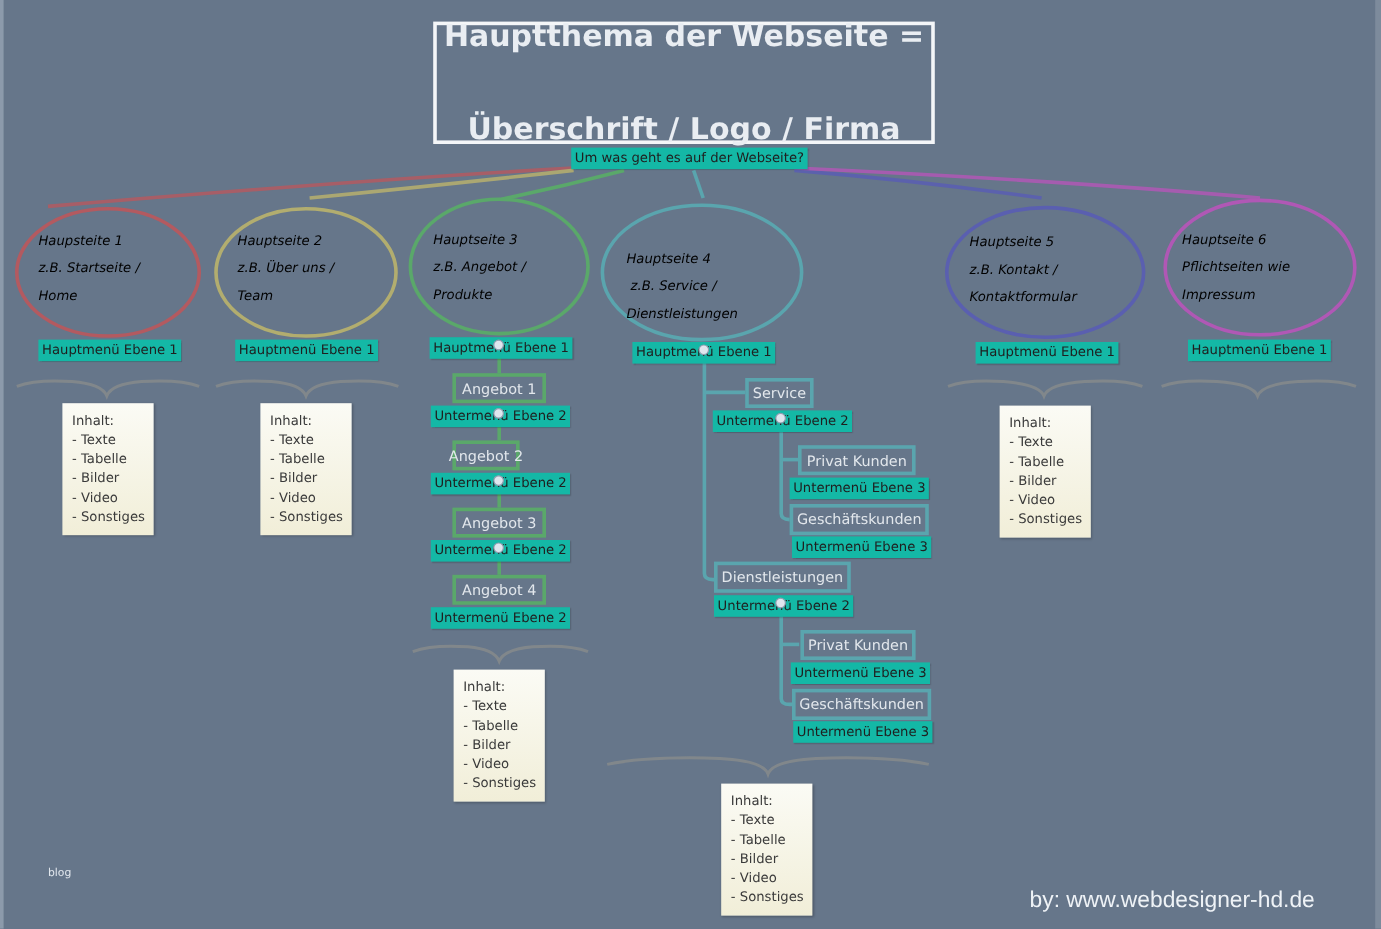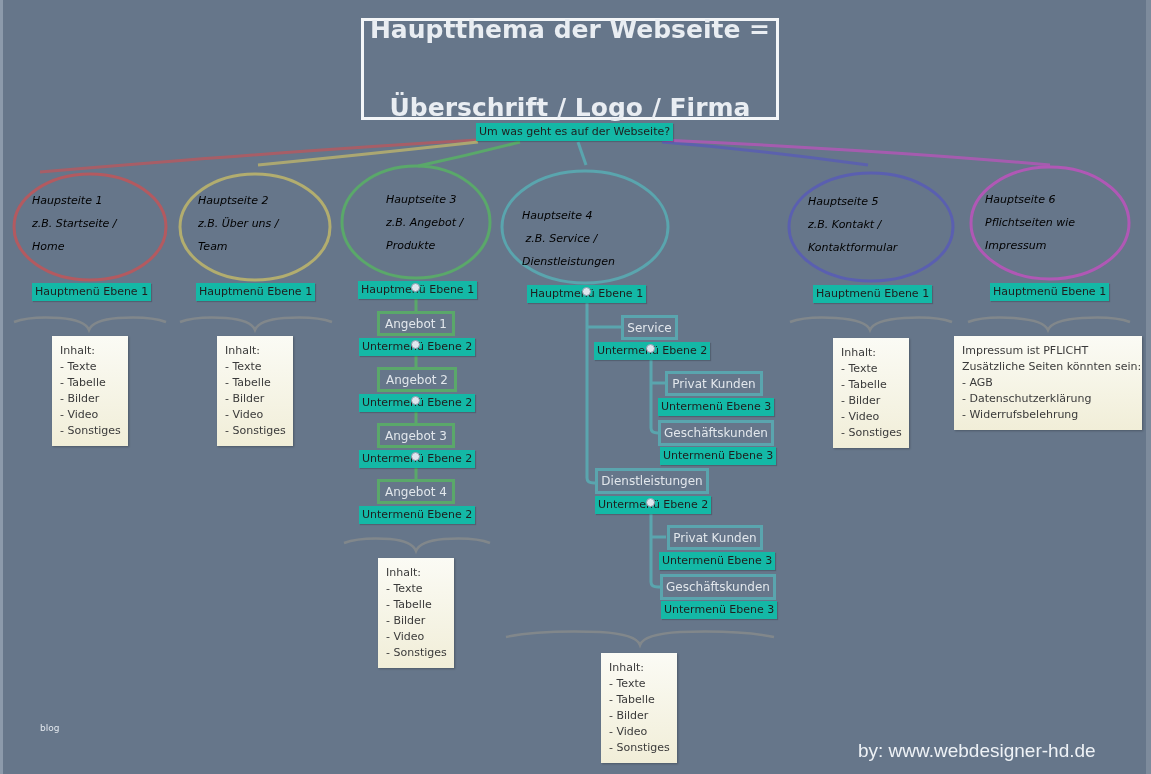--- a/index.html
+++ b/index.html
@@ -113,21 +113,21 @@
   <div class="node-text" style="left:32px; top:189px;">
     <div>Haupsteite 1</div>
     <div>z.B. Startseite /</div>
     <div>Home</div>
   </div>
   <div class="node-text" style="left:198px; top:189px;">
     <div>Hauptseite 2</div>
     <div>z.B. Über uns /</div>
     <div>Team</div>
   </div>
-  <div class="node-text" style="left:361px; top:188px;margin-left:25px;">
+  <div class="node-text" style="left:361px; top:188px;">
     <div>Hauptseite 3</div>
     <div>z.B. Angebot /</div>
     <div>Produkte</div>
   </div>
   <div class="node-text" style="left:522px; top:204px;">
     <div>Hauptseite 4</div>
     <div style="white-space:pre;"> z.B. Service /</div>
     <div>Dienstleistungen</div>
   </div>
   <div class="node-text" style="left:808px; top:190px;">
@@ -147,21 +147,21 @@
   <div class="collapse-icon" style="left:411px; top:283px;"></div>
   <div class="label" style="left:527px; top:285px;">Hauptmenü Ebene 1</div>
   <div class="collapse-icon" style="left:582px; top:287px;"></div>
   <div class="label" style="left:813px; top:285px;">Hauptmenü Ebene 1</div>
   <div class="label" style="left:990px; top:283px;">Hauptmenü Ebene 1</div>
 
   <div class="sub green" style="left:377px; top:311px; width:78px; height:25px;">Angebot 1</div>
   <div class="label" style="left:359px; top:338px;">Untermenü Ebene 2</div>
   <div class="collapse-icon" style="left:411px; top:340px;"></div>
 
-  <div class="sub green" style="left:377px; top:367px; width:80px; height:25px;">Angebot 2</div>
+  <div class="sub green" style="left:377px; top:367px; width:56px; height:25px;">Angebot 2</div>
   <div class="label" style="left:359px; top:394px;">Untermenü Ebene 2</div>
   <div class="collapse-icon" style="left:411px; top:396px;"></div>
 
   <div class="sub green" style="left:377px; top:423px; width:78px; height:25px;">Angebot 3</div>
   <div class="label" style="left:359px; top:450px;">Untermenü Ebene 2</div>
   <div class="collapse-icon" style="left:411px; top:452px;"></div>
 
   <div class="sub green" style="left:377px; top:479px; width:78px; height:25px;">Angebot 4</div>
   <div class="label" style="left:359px; top:506px;">Untermenü Ebene 2</div>
 
@@ -218,23 +218,16 @@
     <div>- Sonstiges</div>
   </div>
   <div class="note" style="left:833px; top:338px; width:76px; height:110px;">
     <div>Inhalt:</div>
     <div>- Texte</div>
     <div>- Tabelle</div>
     <div>- Bilder</div>
     <div>- Video</div>
     <div>- Sonstiges</div>
   </div>
-  <div class="note" style="left:954px; top:336px; width:188px; height:94px;">
-    <div>Impressum ist PFLICHT</div>
-    <div>Zusätzliche Seiten könnten sein:</div>
-    <div>- AGB</div>
-    <div>- Datenschutzerklärung</div>
-    <div>- Widerrufsbelehrung</div>
-  </div>
 
   <div class="blog">blog</div>
   <div class="credit">by: www.webdesigner-hd.de</div>
 </div>
 
 </body></html>

